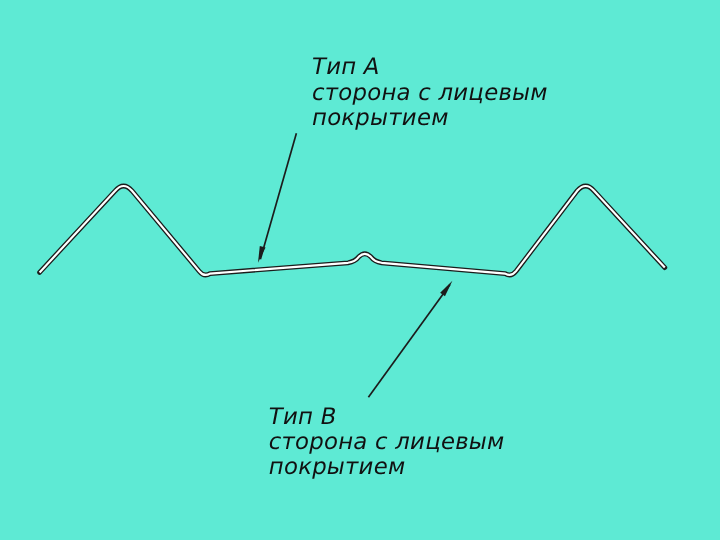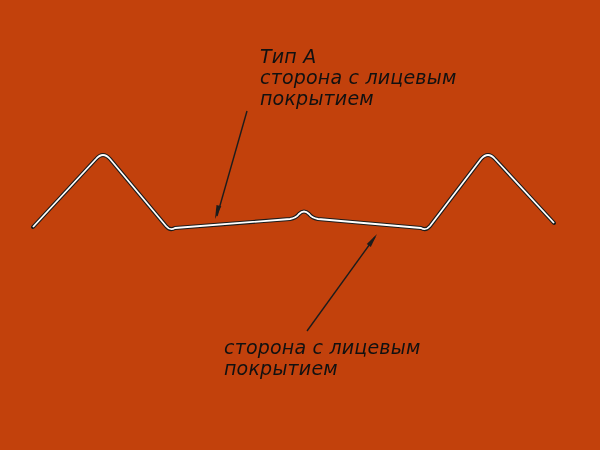--- a/index.html
+++ b/index.html
@@ -5,21 +5,21 @@
   html, body {
     margin: 0;
     padding: 0;
     background: #ffffff;
     font-family: "DejaVu Sans", "Liberation Sans", sans-serif;
   }
   .canvas {
     position: relative;
     width: 600px;
     height: 450px;
-    background: #c2410c;
+    background: #5eead4;
     overflow: hidden;
   }
   .drawing-svg {
     position: absolute;
     left: 0;
     top: 0;
     width: 600px;
     height: 450px;
   }
   .label {
@@ -73,17 +73,18 @@
     <polygon points="377,234 366.8,243.9 370.8,246.9" fill="#1c1c1c"></polygon>
   </svg>
 
   <div class="label label-top">
     <div>Тип А</div>
     <div>сторона с лицевым</div>
     <div>покрытием</div>
   </div>
 
   <div class="label label-bottom">
+    <div>Тип В</div>
     <div>сторона с лицевым</div>
     <div>покрытием</div>
   </div>
 
 </div>
 
 </body></html>

